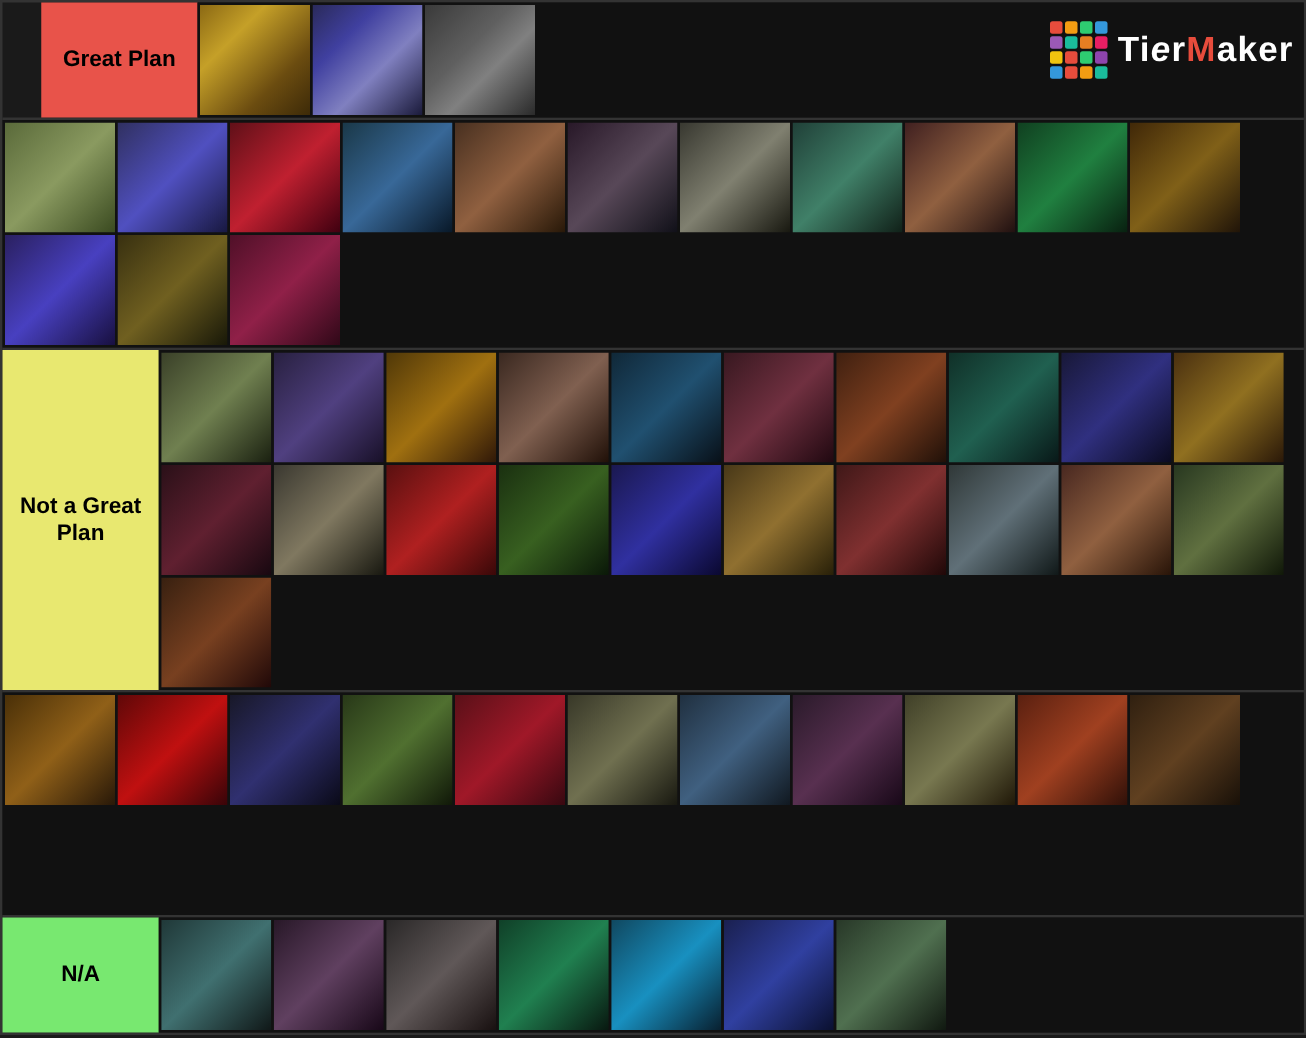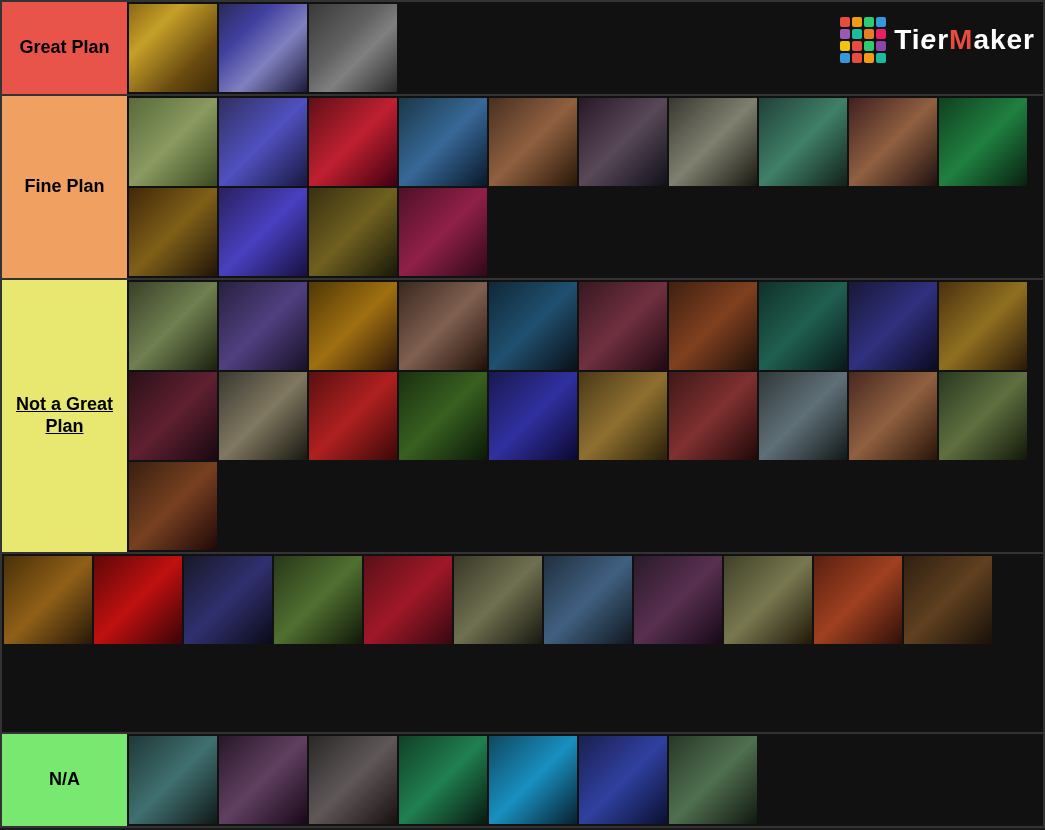--- a/index.html
+++ b/index.html
@@ -61,23 +61,23 @@
       display: flex;
       align-items: center;
       justify-content: center;
       font-size: 10px;
       color: #888;
       overflow: hidden;
       position: relative;
     }
 
     
-    .tier-great { background: #e8534a; }
+    .tier-great { background: #e8534a; margin-left: 31px; }
     .tier-fine { background: #f0a060; }
-    .tier-not-great { background: #e8e870; text-decoration: underline; }
+    .tier-not-great { background: #e8e870; }
     .tier-disaster { background: #d4e84a; }
     .tier-na { background: #78e870; }
 
     .logo-grid {
       display: grid;
       grid-template-columns: repeat(4, 10px);
       grid-template-rows: repeat(4, 10px);
       gap: 2px;
     }
 
@@ -229,23 +229,20 @@
         <div class="tier-card">
           <div class="tier-card-inner villain-2 img-placeholder"></div>
         </div>
         <div class="tier-card">
           <div class="tier-card-inner villain-3 img-placeholder"></div>
         </div>
       </div>
     </div>
 
     <div class="tier-row" style="min-height: 180px;">
-      <div class="tier-label tier-fine">
-        <span>Fine Plan</span>
-      </div>
       <div class="tier-content">
         <div class="tier-card">
             <div class="tier-card-inner fine-1 img-placeholder"></div>
           </div>
         <div class="tier-card">
             <div class="tier-card-inner fine-2 img-placeholder"></div>
           </div>
         <div class="tier-card">
             <div class="tier-card-inner fine-3 img-placeholder"></div>
           </div>

